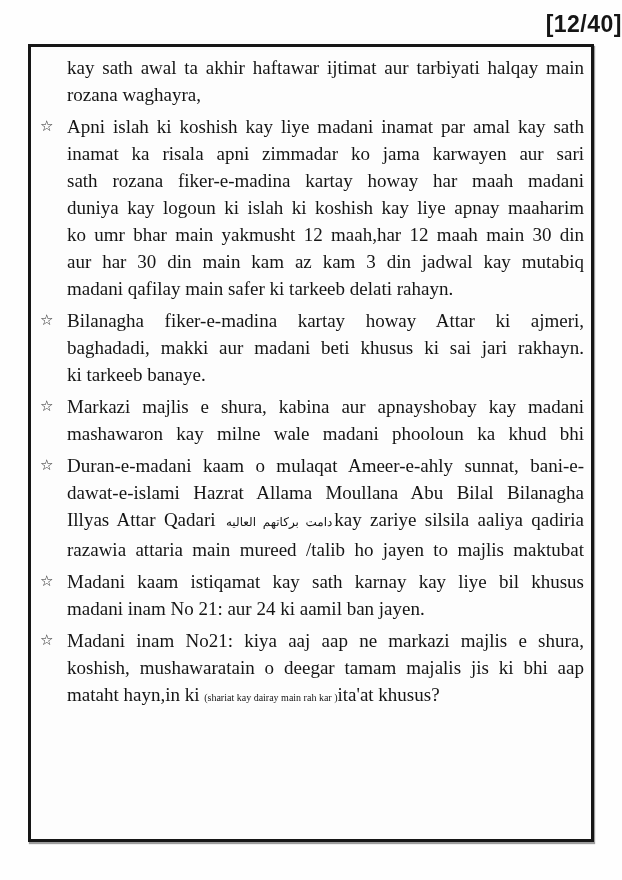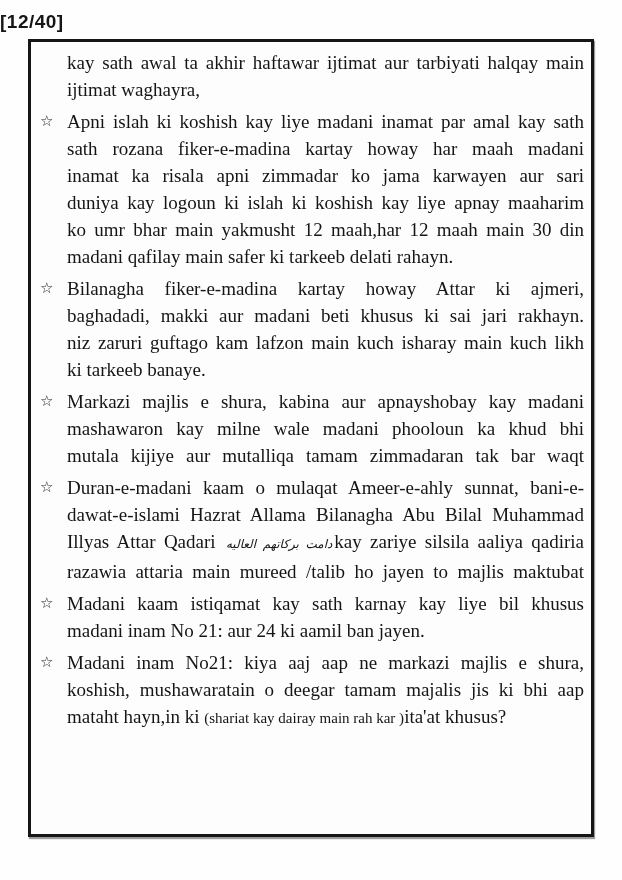--- a/index.html
+++ b/index.html
@@ -9,23 +9,23 @@
   }
   .page {
     position: relative;
     width: 622px;
     height: 880px;
     background: #fefefe;
     overflow: hidden;
   }
   .page-header {
     padding-top: 11px;
-    text-align: left;
+    text-align: right;
     font-family: "Liberation Sans", sans-serif;
-    font-size: 19px;
+    font-size: 23px;
     font-weight: 600;
     color: #161616;
     letter-spacing: 0.5px;
   }
   .frame {
     box-sizing: border-box;
     width: 566px;
     height: 798px;
     margin: 6px auto 4px auto;
     border: 3px solid #161616;
@@ -62,72 +62,70 @@
   }
   .line.last-line {
     text-align: justify;
     text-align-last: left;
   }
   .seg-arabic {
     font-size: 12px;
     direction: rtl;
     unicode-bidi: embed;
     padding: 0 2px;
-    font-style: italic;
   }
   .seg-small {
-    font-size: 15px;
+    font-size: 10px;
   }
 </style>
 </head>
 <body>
 
 <div class="page">
   <div class="page-header">[12/40]</div>
   <div class="frame" id="content-frame">
       <div class="para">
         <div class="bullet-cell"></div>
         <div class="para-lines">
           <div class="line">kay sath awal ta akhir haftawar ijtimat aur tarbiyati halqay main</div>
-          <div class="line last-line">ijtimat waghayra,</div>
+          <div class="line last-line">rozana waghayra,</div>
         </div>
       </div>
       <div class="para">
         <div class="bullet-cell">☆</div>
         <div class="para-lines">
           <div class="line">Apni islah ki koshish kay liye madani inamat par amal kay sath</div>
+          <div class="line">inamat ka risala apni zimmadar ko jama karwayen aur sari</div>
           <div class="line">sath rozana fiker-e-madina kartay howay har maah madani</div>
-          <div class="line">inamat ka risala apni zimmadar ko jama karwayen aur sari</div>
           <div class="line">duniya kay logoun ki islah ki koshish kay liye apnay maaharim</div>
           <div class="line">ko umr bhar main yakmusht 12 maah,har 12 maah main 30 din</div>
+          <div class="line">aur har 30 din main kam az kam 3 din jadwal kay mutabiq</div>
           <div class="line last-line">madani qafilay main safer ki tarkeeb delati rahayn.</div>
         </div>
       </div>
       <div class="para">
         <div class="bullet-cell">☆</div>
         <div class="para-lines">
           <div class="line">Bilanagha fiker-e-madina kartay howay Attar ki ajmeri,</div>
           <div class="line">baghadadi, makki aur madani beti khusus ki sai jari rakhayn.</div>
-          <div class="line">niz zaruri guftago kam lafzon main kuch isharay main kuch likh</div>
           <div class="line last-line">ki tarkeeb banaye.</div>
         </div>
       </div>
       <div class="para">
         <div class="bullet-cell">☆</div>
         <div class="para-lines">
           <div class="line">Markazi majlis e shura, kabina aur apnayshobay kay madani</div>
           <div class="line">mashawaron kay milne wale madani phooloun ka khud bhi</div>
-          <div class="line">mutala kijiye aur mutalliqa tamam zimmadaran tak bar waqt</div>
         </div>
       </div>
       <div class="para">
         <div class="bullet-cell">☆</div>
         <div class="para-lines">
           <div class="line">Duran-e-madani kaam o mulaqat Ameer-e-ahly sunnat, bani-e-</div>
-          <div class="line">dawat-e-islami Hazrat Allama Bilanagha Abu Bilal Muhammad</div>
+          <div class="line">dawat-e-islami Hazrat Allama Moullana Abu Bilal Bilanagha</div>
           <div class="line"><span>Illyas Attar Qadari </span><span class="seg-arabic">دامت برکاتهم العالیه</span><span>kay zariye silsila aaliya qadiria</span></div>
           <div class="line">razawia attaria main mureed /talib ho jayen to majlis maktubat</div>
         </div>
       </div>
       <div class="para">
         <div class="bullet-cell">☆</div>
         <div class="para-lines">
           <div class="line">Madani kaam istiqamat kay sath karnay kay liye bil khusus</div>
           <div class="line last-line">madani inam No 21: aur 24 ki aamil ban jayen.</div>
         </div>

